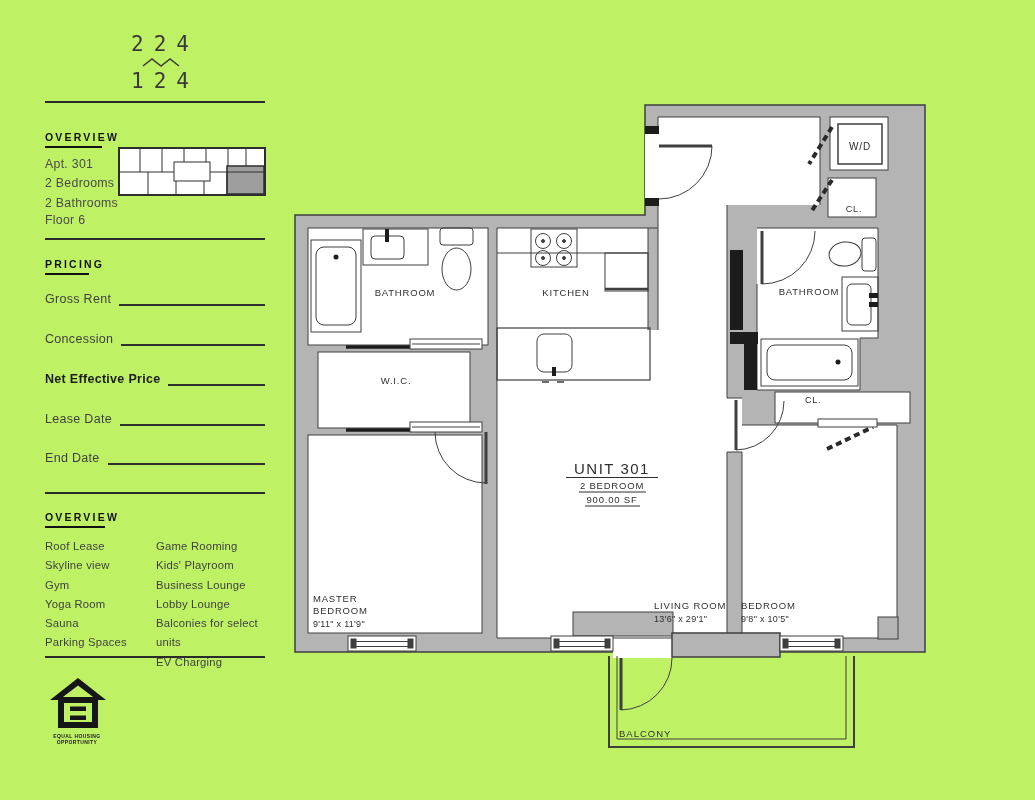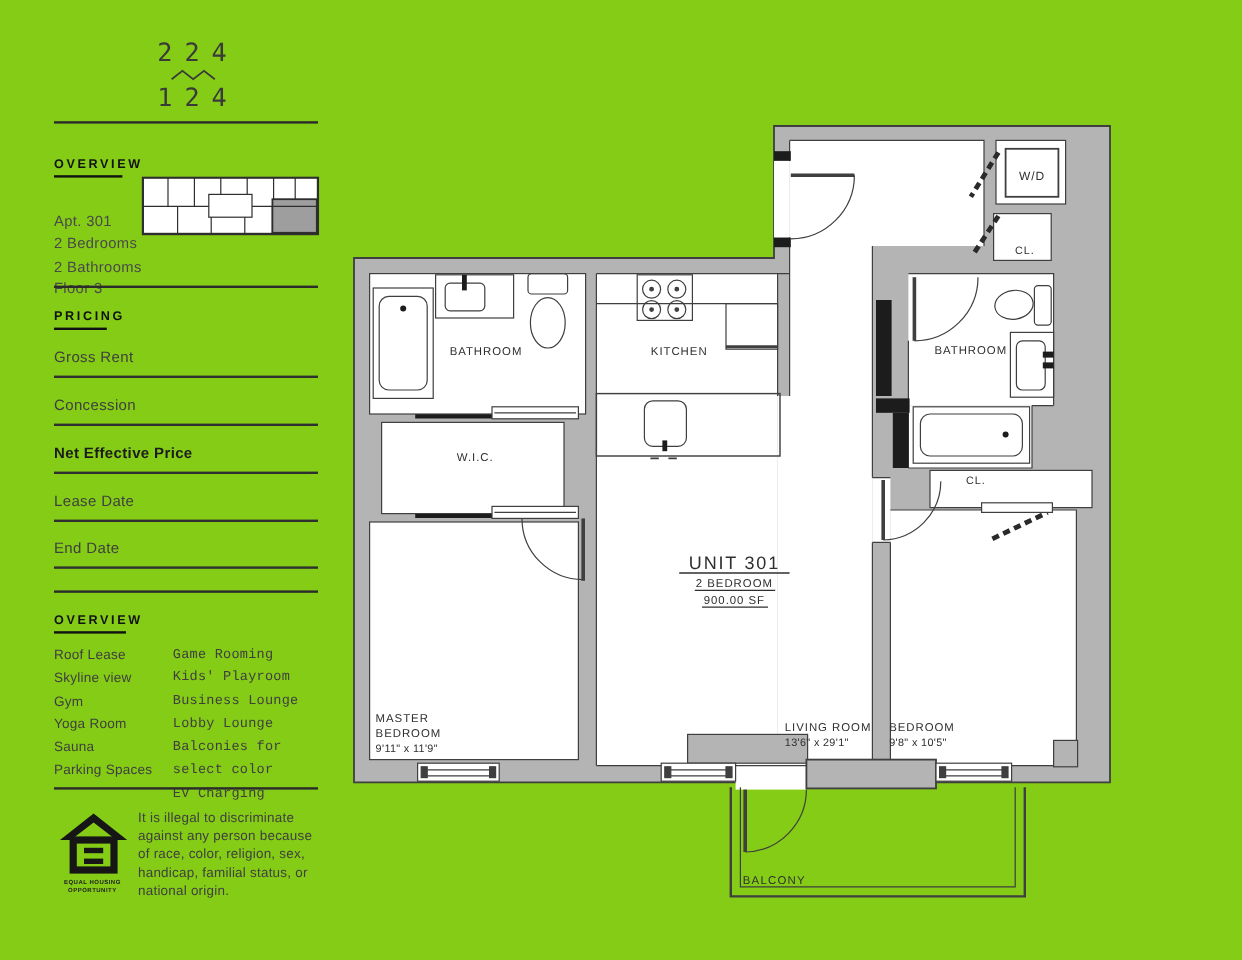--- a/index.html
+++ b/index.html
@@ -1,40 +1,40 @@
 <!DOCTYPE html>
 <html><head>
 <meta charset="utf-8">
 <style>
   html,body{margin:0;padding:0;background:#fff;}
-  .page{position:relative;width:1035px;height:800px;background:#84cc16;overflow:hidden;
+  .page{position:relative;width:1035px;height:800px;background:#bef264;overflow:hidden;
         font-family:"Liberation Sans",sans-serif;color:#3d3d3d;}
   
   .logo-num{position:absolute;left:100px;width:120px;text-align:center;
             font-family:"DejaVu Sans Mono",monospace;font-size:21px;font-weight:400;
             letter-spacing:10px;text-indent:10px;color:#3a3a3a;}
   .logo-zigzag{position:absolute;left:142px;top:57px;}
   
   .rule{position:absolute;left:45px;width:220px;height:2px;background:#2b2b2b;}
   
   .sec-h{position:absolute;left:45px;font-size:10.5px;font-weight:bold;
          letter-spacing:2.2px;color:#111;}
   .sec-u{position:absolute;left:45px;height:2px;background:#111;}
-  .ov-line{position:absolute;left:45px;font-size:12.3px;letter-spacing:.3px;color:#4a4a4a;margin-top:20px;}
+  .ov-line{position:absolute;left:45px;font-size:12.3px;letter-spacing:.3px;color:#4a4a4a;}
   .keyplan{position:absolute;left:118px;top:147px;}
   
-  .price-row{position:absolute;left:45px;width:220px;display:flex;gap:8px;flex-direction:column;}
+  .price-row{position:absolute;left:45px;width:220px;display:flex;align-items:flex-end;gap:8px;}
   .price-label{font-size:12.5px;letter-spacing:.3px;color:#3f3f3f;white-space:nowrap;}
   .price-label.bold{font-weight:bold;color:#1c1c1c;}
   .price-line{flex:1;border-bottom:2px solid #2f2f2f;height:13px;}
   
   .amen-col{position:absolute;top:537px;font-size:11.3px;letter-spacing:.2px;color:#3f3f3f;
             line-height:19.3px;}
   .amen-col.c1{left:45px;width:92px;}
-  .amen-col.c2{left:144px;width:128px;font-family:Liberation Mono, monospace;}
+  .amen-col.c2{left:156px;width:128px;}
   
   .eho-logo{position:absolute;left:48px;top:676px;}
   .eho-caption{position:absolute;left:42px;top:733px;width:70px;font-size:5px;
                letter-spacing:.4px;text-align:center;color:#222;font-weight:bold;}
   .disclaimer{position:absolute;left:115px;top:675px;width:152px;font-size:11.2px;
               line-height:15.2px;letter-spacing:.2px;color:#3f3f3f;}
   .plan-svg{position:absolute;left:0;top:0;}
   svg text{font-family:"Liberation Sans",sans-serif;fill:#2f2f2f;}
 </style>
 </head>
@@ -48,21 +48,21 @@
   </svg>
   <div class="logo-num" style="top:69px">124</div>
 
   <div class="rule" style="top:101px"></div>
 
   <div class="sec-h" style="top:131px">OVERVIEW</div>
   <div class="sec-u" style="top:146px;width:57px"></div>
   <div class="ov-line" style="top:157px">Apt. 301</div>
   <div class="ov-line" style="top:176px">2 Bedrooms</div>
   <div class="ov-line" style="top:196px">2 Bathrooms</div>
-  <div class="ov-line" style="top:213px">Floor 3</div>
+  <div class="ov-line" style="top:213px">Floor 6</div>
 
   <svg class="keyplan" width="148" height="50">
     <rect x="1" y="1" width="146" height="47" fill="#fff" stroke="#2e2e2e" stroke-width="2"></rect>
     <rect x="109" y="19" width="37" height="28" fill="#9e9e9e" stroke="#2e2e2e" stroke-width="1.5"></rect>
     <path d="M1,25 H147 M22,1 V25 M44,1 V25 M66,1 V25 M88,1 V25 M110,1 V19 M128,1 V19 M30,25 V48 M58,25 V48 M86,25 V48 M109,25 V48" fill="none" stroke="#2e2e2e" stroke-width="1"></path>
     <rect x="56" y="15" width="36" height="19" fill="#fff" stroke="#2e2e2e" stroke-width="1"></rect>
   </svg>
 
   <div class="rule" style="top:238px"></div>
 
@@ -100,34 +100,33 @@
     <div>Gym</div>
     <div>Yoga Room</div>
     <div>Sauna</div>
     <div>Parking Spaces</div>
   </div>
   <div class="amen-col c2">
     <div>Game Rooming</div>
     <div>Kids' Playroom</div>
     <div>Business Lounge</div>
     <div>Lobby Lounge</div>
-    <div>Balconies for select color</div>
+    <div>Balconies for select units</div>
     <div>EV Charging</div>
   </div>
 
   <div class="rule" style="top:656px"></div>
 
   <svg class="eho-logo" width="60" height="56">
     <path d="M30,2 L2,24 H11 L30,9.5 L49,24 H58 Z" fill="#161616"></path>
     <rect x="13" y="24" width="34" height="25" fill="none" stroke="#161616" stroke-width="6"></rect>
     <rect x="22" y="30.5" width="16" height="4.5" fill="#161616"></rect>
     <rect x="22" y="39.5" width="16" height="4.5" fill="#161616"></rect>
   </svg>
   <div class="eho-caption">EQUAL HOUSING OPPORTUNITY</div>
-  <div class="disclaimer">It is illegal to discriminate against any person because of race, color, religion, sex, handicap, familial status, or national origin.</div>
 
   <svg class="plan-svg" width="1035" height="800">
     <g>
 
       <path d="M295,215 H645 V105 H925 V652 H295 Z" stroke="#3f3f3f" stroke-width="1.5" fill="#b4b4b4"></path>
 
       <g fill="#ffffff">
         <rect x="658" y="117" width="162" height="88"></rect>
         <rect x="830" y="117" width="58" height="53" stroke="#3f3f3f" stroke-width="1"></rect>
         <rect x="828" y="178" width="48" height="39" stroke="#3f3f3f" stroke-width="1"></rect>

